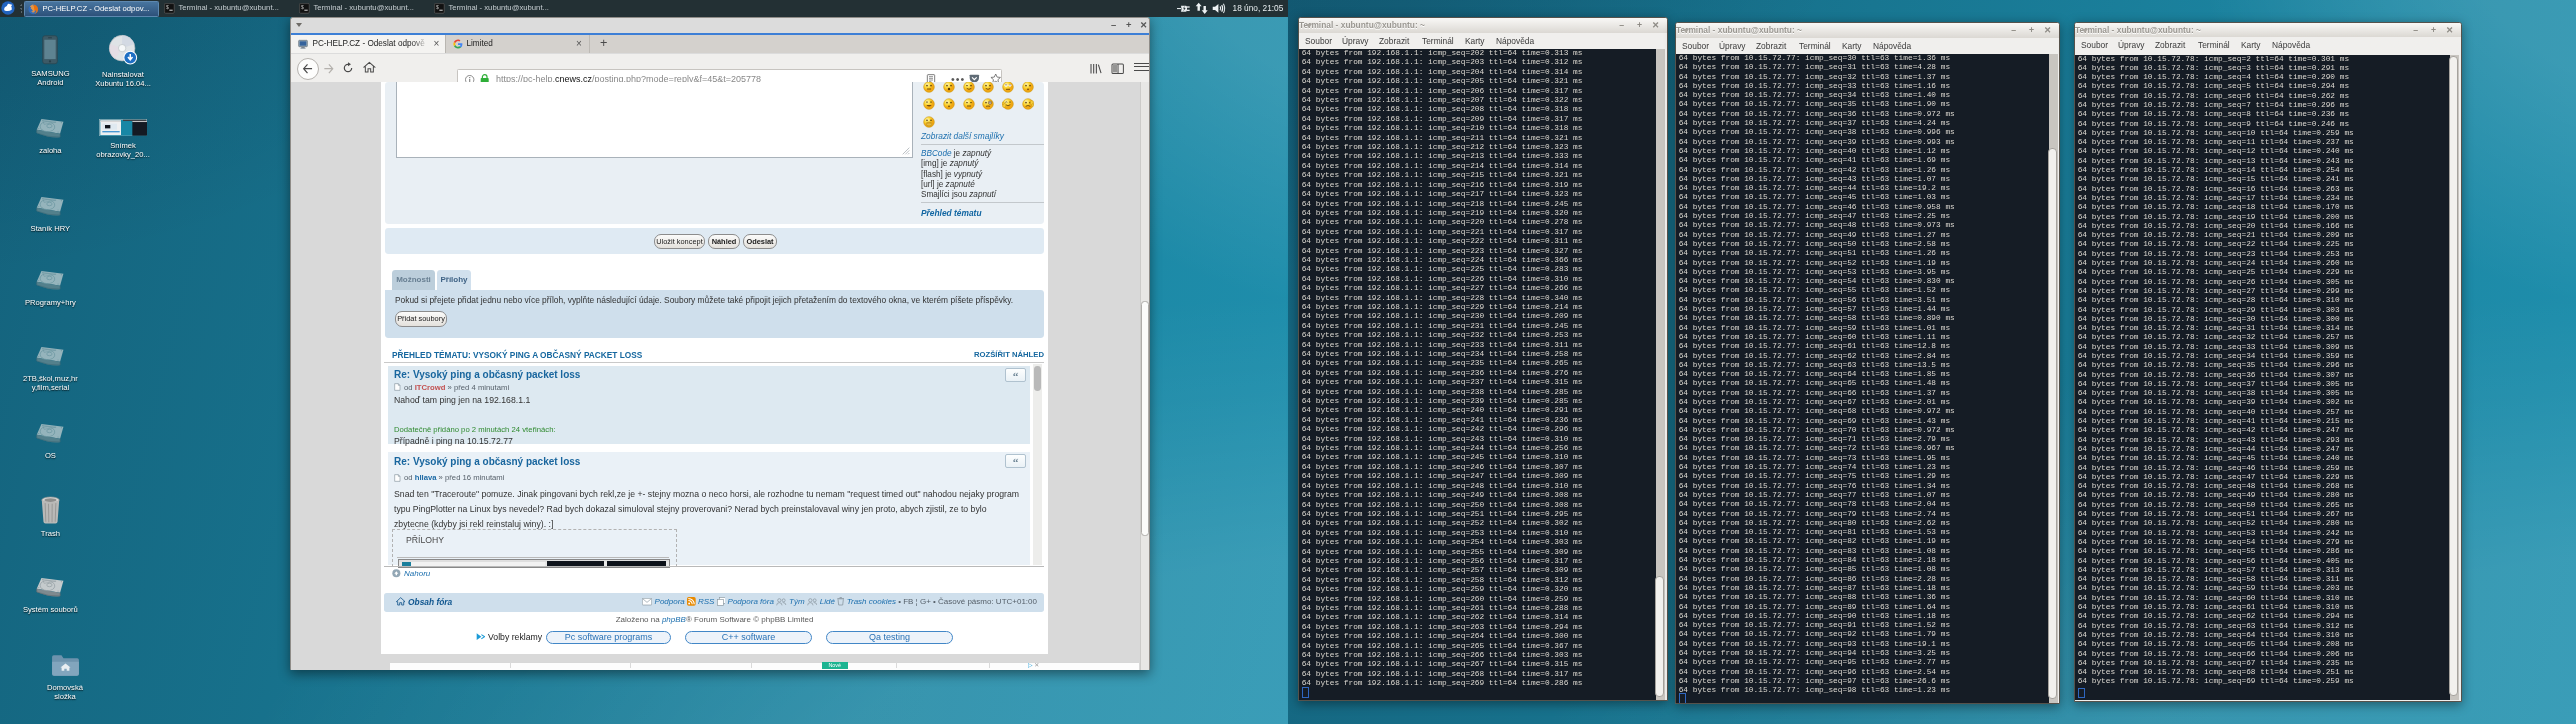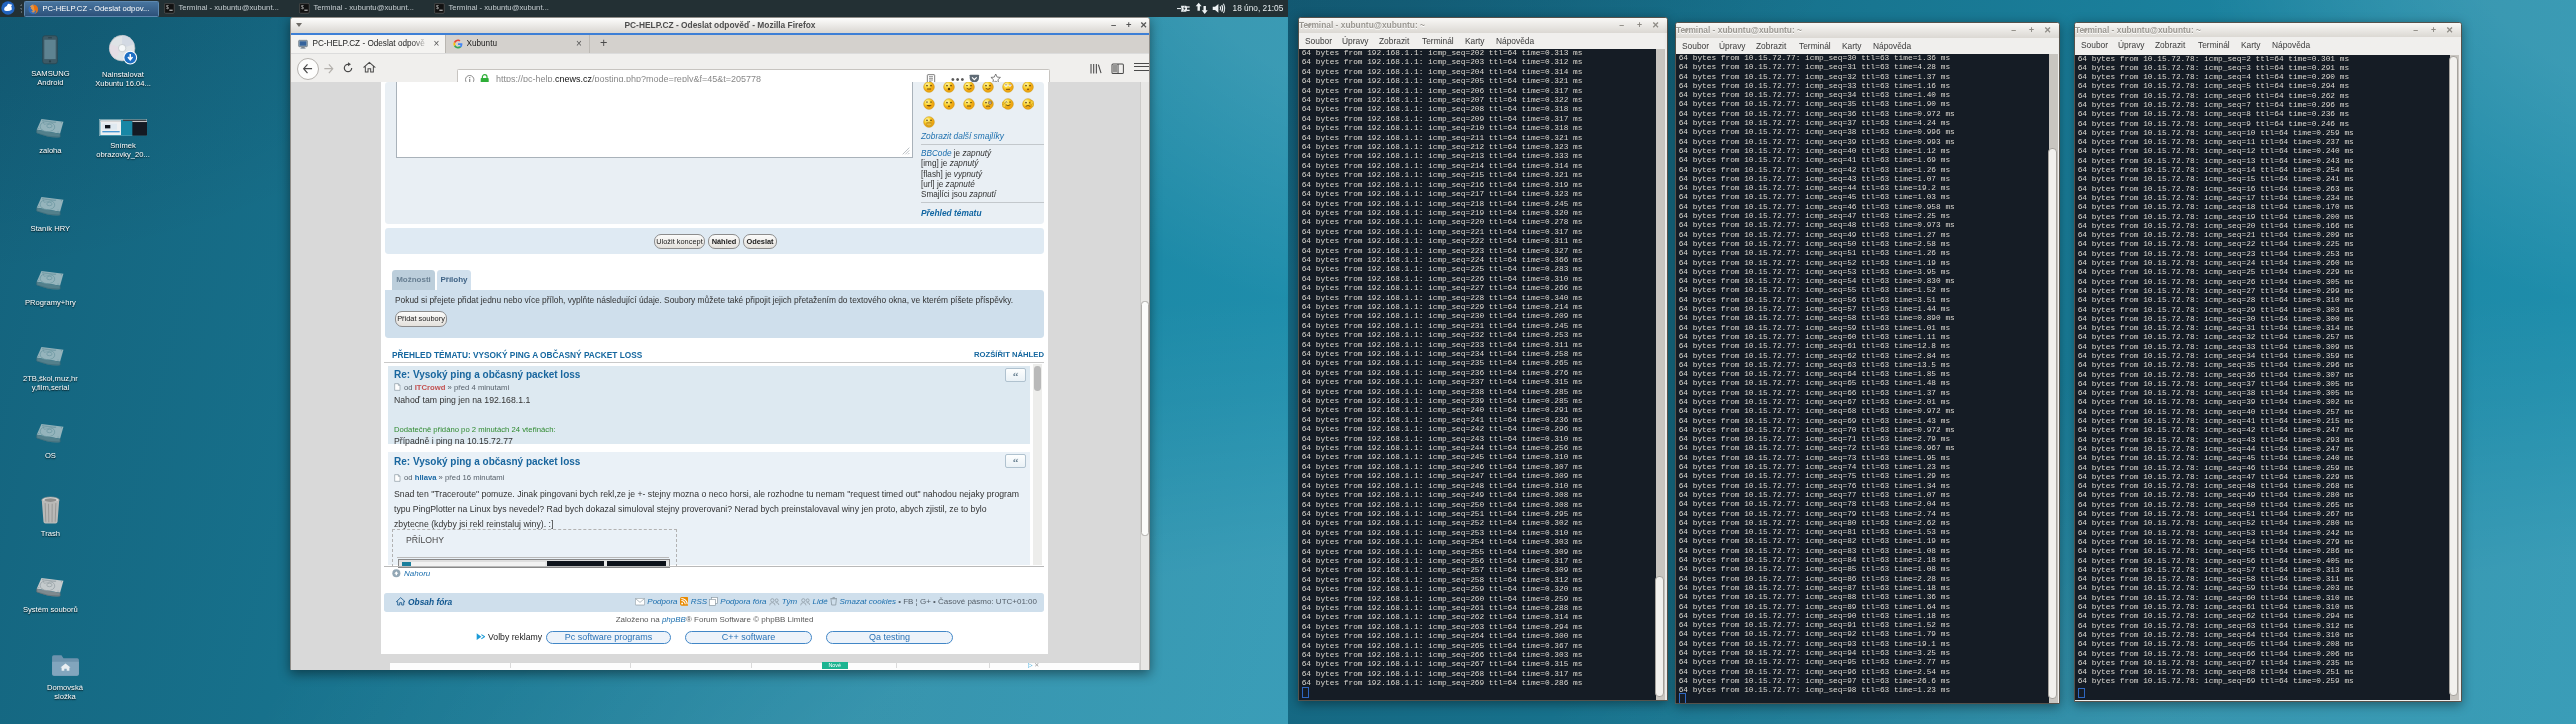--- a/index.html
+++ b/index.html
@@ -31,21 +31,21 @@
  text-align:center;font-weight:bold;font-size:8.4px;color:#4e4e4e;line-height:14.8px;}
 #ff .blueline{position:absolute;left:0;top:15.4px;width:100%;height:2px;background:#3d7fd6;}
 #ff .tabs{position:absolute;left:0;top:17.4px;width:100%;height:18px;background:#d4d1cd;}
 #ff .tab1{position:absolute;left:0;top:0;width:154px;height:18px;background:#f4f3f1;border-right:0.7px solid #b9b6b1;}
 #ff .tab2{position:absolute;left:154px;top:0;width:144px;height:18px;border-right:0.7px solid #bdbab5;}
 #ff .tabt{position:absolute;left:21.5px;top:0;right:16px;font-size:8.2px;line-height:18px;color:#1c1c1c;
  overflow:hidden;white-space:nowrap;}
 #ff .tx{position:absolute;top:4px;width:9.4px;height:9.4px;font-size:10px;line-height:9.4px;color:#555;text-align:center;}
 #ff .nav{position:absolute;left:0;top:36px;width:100%;height:29.5px;background:#f0efed;border-bottom:0.7px solid #bbb8b4;}
 #ff .url{position:absolute;left:166px;top:15px;width:543px;height:18px;background:#fff;
- border:0.7px solid #c7c4c0;border-radius:1.3px;font-size:9px;line-height:18px;color:#3a3a3a;padding-left:48px;}
+ border:0.7px solid #c7c4c0;border-radius:1.3px;font-size:9px;line-height:18px;color:#3a3a3a;}
 #ff .page{position:absolute;left:0;top:64px;width:858px;height:588px;background:#d9d9d9;overflow:hidden;}
 .wrap{position:absolute;left:90px;top:0;width:667px;height:572px;background:#fff;}
 .fpanel{position:absolute;background:#e9eff4;border-radius:3.4px;}
 .btn{position:absolute;background:linear-gradient(#fbfbfa,#e4e1dc);border:0.7px solid #8c8c8c;border-radius:7px;
  font-size:7.4px;color:#1a1a1a;text-align:center;white-space:nowrap;}
 .blk{color:#333;}
 a.lnk{color:#1c6fae;text-decoration:none;font-style:italic;}
 .pill{position:absolute;border:1.3px solid #4287c7;border-radius:7.4px;background:#edf3fa;
  font-size:9px;color:#2a72b5;text-align:center;line-height:11.4px;height:11.4px;}
 
@@ -234,21 +234,20 @@
       <circle cx="38" cy="8.5" r="0.9" fill="#98a3a7"></circle>
  <circle cx="4" cy="17.5" r="0.9" fill="#98a3a7"></circle>
       <circle cx="33" cy="22.5" r="0.9" fill="#98a3a7"></circle>
 </svg>Systém souborů</div>
 <div class="dico" style="left:28px;top:653px"><svg width="31" height="25.5" viewBox="0 0 46 38">
  <path d="M3 6 Q3 3.5 5.5 3.5 L17 3.5 L20 8 L40.5 8 Q43 8 43 10.5 L43 31 Q43 34 40 34 L6 34 Q3 34 3 31 Z" fill="#6d93ad"></path>
  <path d="M3 13 L43 13 L43 31 Q43 34 40 34 L6 34 Q3 34 3 31 Z" fill="#82a5bd"></path>
  <path d="M23 15.5 L30.5 21.5 L28.8 21.5 L28.8 26.5 L24.8 26.5 L24.8 23.5 L21.2 23.5 L21.2 26.5 L17.2 26.5 L17.2 21.5 L15.5 21.5 Z" fill="#e8eef2"></path>
 </svg>Domovská<br>složka</div>
 <div id="ff">
- <div class="ttl">PC-HELP.CZ - Odeslat odpověď - Mozilla Firefox</div>
  <div class="abs" style="left:5.4px;top:5.4px;width:0;height:0;border-left:3.4px solid transparent;border-right:3.4px solid transparent;border-top:4px solid #6e6b66"></div>
  <div class="abs" style="left:816px;top:0;width:13.4px;height:14.8px;color:#555;font-size:9.4px;font-weight:bold;text-align:center;line-height:13.4px">–</div>
  <div class="abs" style="left:831px;top:0;width:13.4px;height:14.8px;color:#555;font-size:9.4px;font-weight:bold;text-align:center;line-height:14.8px">+</div>
  <div class="abs" style="left:846px;top:0;width:13.4px;height:14.8px;color:#555;font-size:8.7px;font-weight:bold;text-align:center;line-height:14.8px">✕</div>
  <div class="blueline"></div>
  <div class="tabs">
   <div class="tab1">
    <svg class="abs" style="left:7.4px;top:4px" width="10" height="10" viewBox="0 0 15 15">
           <rect x="1" y="2" width="13" height="9.5" rx="1" fill="#9fb0bc" stroke="#5c6a75"></rect>
           <rect x="2.5" y="3.5" width="10" height="6.5" fill="#35639c"></rect>
@@ -258,21 +257,21 @@
    <div class="tabt" style="-webkit-mask-image:linear-gradient(90deg,#000 85%,transparent)">PC-HELP.CZ - Odeslat odpově</div>
    <div class="tx" style="right:4px">×</div>
   </div>
   <div class="tab2">
    <svg class="abs" style="left:8px;top:4px" width="10" height="10" viewBox="0 0 48 48">
           <path fill="#4285F4" d="M45.1 24.5c0-1.6-.1-2.7-.4-4H24v7.9h12.1c-.2 2-1.6 5-4.5 7l7 5.4c4.1-3.8 6.5-9.4 6.5-16.3z"></path>
           <path fill="#34A853" d="M24 46c5.9 0 10.9-2 14.6-5.3l-7-5.4c-1.9 1.3-4.4 2.2-7.6 2.2-5.8 0-10.7-3.9-12.5-9.2l-7.2 5.6C7.9 41.2 15.4 46 24 46z"></path>
           <path fill="#FBBC05" d="M11.5 28.3c-.5-1.3-.7-2.8-.7-4.3s.3-3 .7-4.3l-7.3-5.6C2.7 17 2 20.4 2 24s.7 7 2.2 9.9l7.3-5.6z"></path>
           <path fill="#EA4335" d="M24 9.6c3.3 0 5.5 1.4 6.8 2.6l5-4.9C32.9 4.5 29.9 2 24 2 15.4 2 7.9 6.8 4.2 14.1l7.3 5.6c1.8-5.3 6.7-10.1 12.5-10.1z"></path>
         </svg>
-   <div class="tabt">Xubuntu</div>
+   <div class="tabt">Limited</div>
    <div class="tx" style="right:5.4px">×</div>
   </div>
   <div class="abs" style="left:304px;top:0;width:17.4px;height:18px;font-size:12.7px;color:#4a4a4a;text-align:center;line-height:17.4px">+</div>
  </div>
  <div class="nav">
   <div class="abs" style="left:6px;top:4px;width:20px;height:20px;border:0.7px solid #b5b2ae;border-radius:50%;background:#fdfdfc"></div>
   <svg class="abs" style="left:10.7px;top:8.7px" width="11.4" height="11.4" viewBox="0 0 17 17">
         <path d="M8.2 2 L2.5 8.5 L8.2 15 M2.5 8.5 L15 8.5" stroke="#4a4a4a" stroke-width="1.8" fill="none"></path>
       </svg>
   <svg class="abs" style="left:32px;top:8.7px" width="11.4" height="11.4" viewBox="0 0 17 17">
@@ -441,21 +440,21 @@
           <path d="M10 6.8 Q14.5 6.5 14.8 10.5" fill="none" stroke="#8a97a0" stroke-width="1.1"></path>
         </svg> <a class="lnk">Tým</a>  <svg style="vertical-align:-1.3px" width="10.7" height="8" viewBox="0 0 16 12">
           <circle cx="5" cy="3.5" r="2.5" fill="none" stroke="#8a97a0" stroke-width="1.1"></circle>
           <path d="M1 11 Q1 7 5 7 Q9 7 9 11" fill="none" stroke="#8a97a0" stroke-width="1.1"></path>
           <circle cx="11.5" cy="3.5" r="2.2" fill="none" stroke="#8a97a0" stroke-width="1.1"></circle>
           <path d="M10 6.8 Q14.5 6.5 14.8 10.5" fill="none" stroke="#8a97a0" stroke-width="1.1"></path>
         </svg> <a class="lnk">Lidé</a>  <svg style="vertical-align:-1.3px" width="7.4" height="8.7" viewBox="0 0 11 13">
           <path d="M1.5 3.5 L2.5 12 L8.5 12 L9.5 3.5" fill="none" stroke="#8a97a0" stroke-width="1.2"></path>
           <rect x="0.5" y="1.8" width="10" height="1.6" fill="#8a97a0"></rect>
           <rect x="3.8" y="0.3" width="3.4" height="1.5" fill="#8a97a0"></rect>
-        </svg> <a class="lnk">Smazat cookies</a>  <span style="color:#56606a">• FB ¦ G+ •  Časové pásmo: UTC+01:00</span></div><div class="abs" style="left:90px;top:533px;width:667px;text-align:center;font-size:8px;color:#5a5a5a">Založeno na <a class="lnk">phpBB</a>® Forum Software © phpBB Limited</div><svg class="abs" style="left:185px;top:550px" width="9.4" height="9.4" viewBox="0 0 14 14">
+        </svg> <a class="lnk">Trash cookies</a>  <span style="color:#56606a">• FB ¦ G+ •  Časové pásmo: UTC+01:00</span></div><div class="abs" style="left:90px;top:533px;width:667px;text-align:center;font-size:8px;color:#5a5a5a">Založeno na <a class="lnk">phpBB</a>® Forum Software © phpBB Limited</div><svg class="abs" style="left:185px;top:550px" width="9.4" height="9.4" viewBox="0 0 14 14">
         <path d="M1 2 L8 7 L1 12 Z" fill="#1b9bd7"></path>
         <path d="M8 4 L13 7 L8 10" fill="none" stroke="#1b9bd7" stroke-width="1.5"></path>
       </svg><div class="abs" style="left:197px;top:550px;font-size:8.7px;color:#222">Volby reklamy</div><div class="pill" style="left:255px;top:549px;width:123px">Pc software programs</div><div class="pill" style="left:394px;top:549px;width:125px">C++ software</div><div class="pill" style="left:535px;top:549px;width:125px">Qa testing</div><div class="abs" style="left:99px;top:580px;width:749px;height:6.7px;background:#fdfdfd;border-top:0.7px solid #d8d8d8"></div><div class="abs" style="left:219px;top:580px;width:0.7px;height:6px;background:#dadada"></div><div class="abs" style="left:339px;top:580px;width:0.7px;height:6px;background:#dadada"></div><div class="abs" style="left:460px;top:580px;width:0.7px;height:6px;background:#dadada"></div><div class="abs" style="left:605px;top:580px;width:0.7px;height:6px;background:#dadada"></div><div class="abs" style="left:698px;top:580px;width:0.7px;height:6px;background:#dadada"></div><div class="abs" style="left:531px;top:580px;width:25.5px;height:6.7px;background:#1cb491;color:#fff;font-size:5.4px;text-align:center;line-height:6.7px">Nové</div><div class="abs" style="left:737px;top:579px;font-size:6px;color:#1b9bd7">▷ <span style="color:#9a9a9a">✕</span></div><div class="abs" style="left:849px;top:0;width:9.4px;height:594px;background:#e8e7e5;border-left:0.7px solid #cccbc9"></div><div class="abs" style="left:850px;top:219px;width:6px;height:233px;background:#fbfbfa;border:0.7px solid #aeaca9;border-radius:3.4px"></div></div>
   </div>
 <div class="term" style="left:1298px;top:17px;width:368px;height:682px">
  <div class="ttl">Terminal - xubuntu@xubuntu: ~</div>
  <div class="tdn"></div>
  <div class="tbtn" style="right:38px">–</div>
     <div class="tbtn" style="right:20px">+</div>
     <div class="tbtn" style="right:4px">✕</div>

